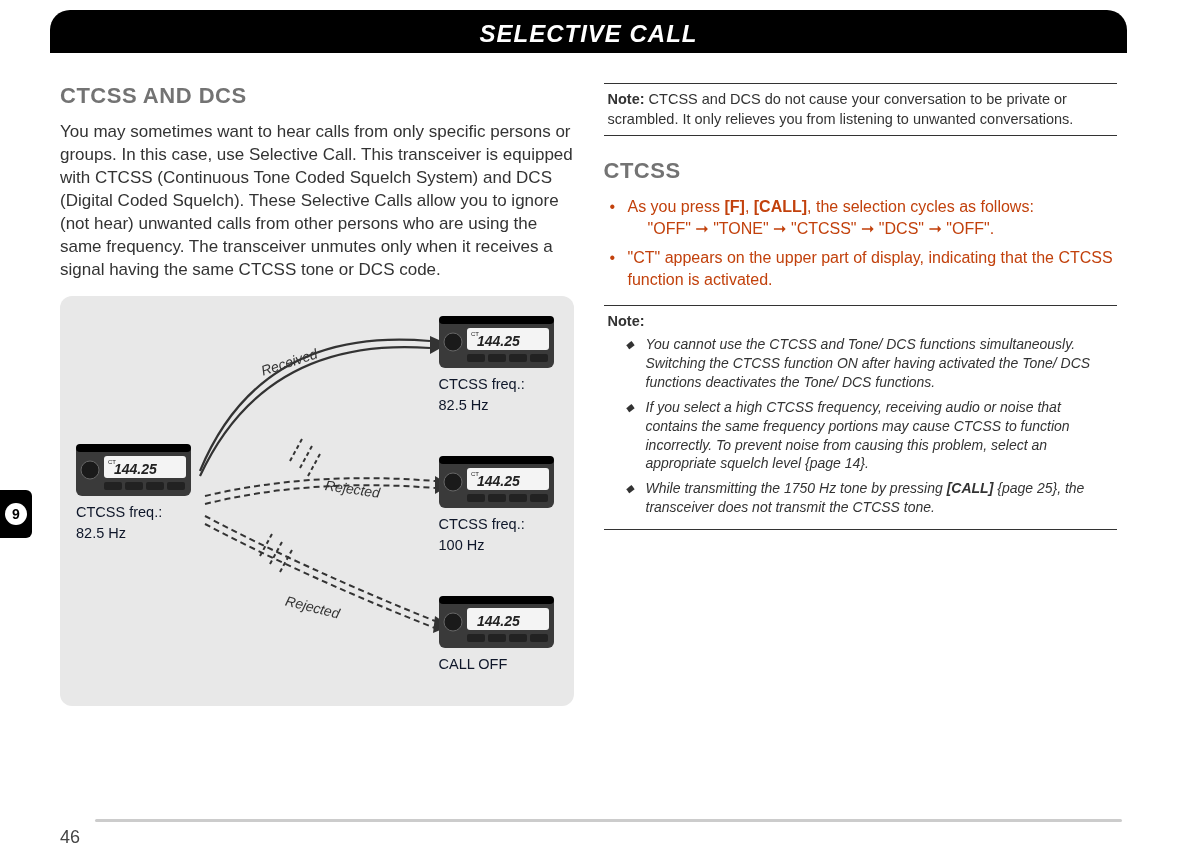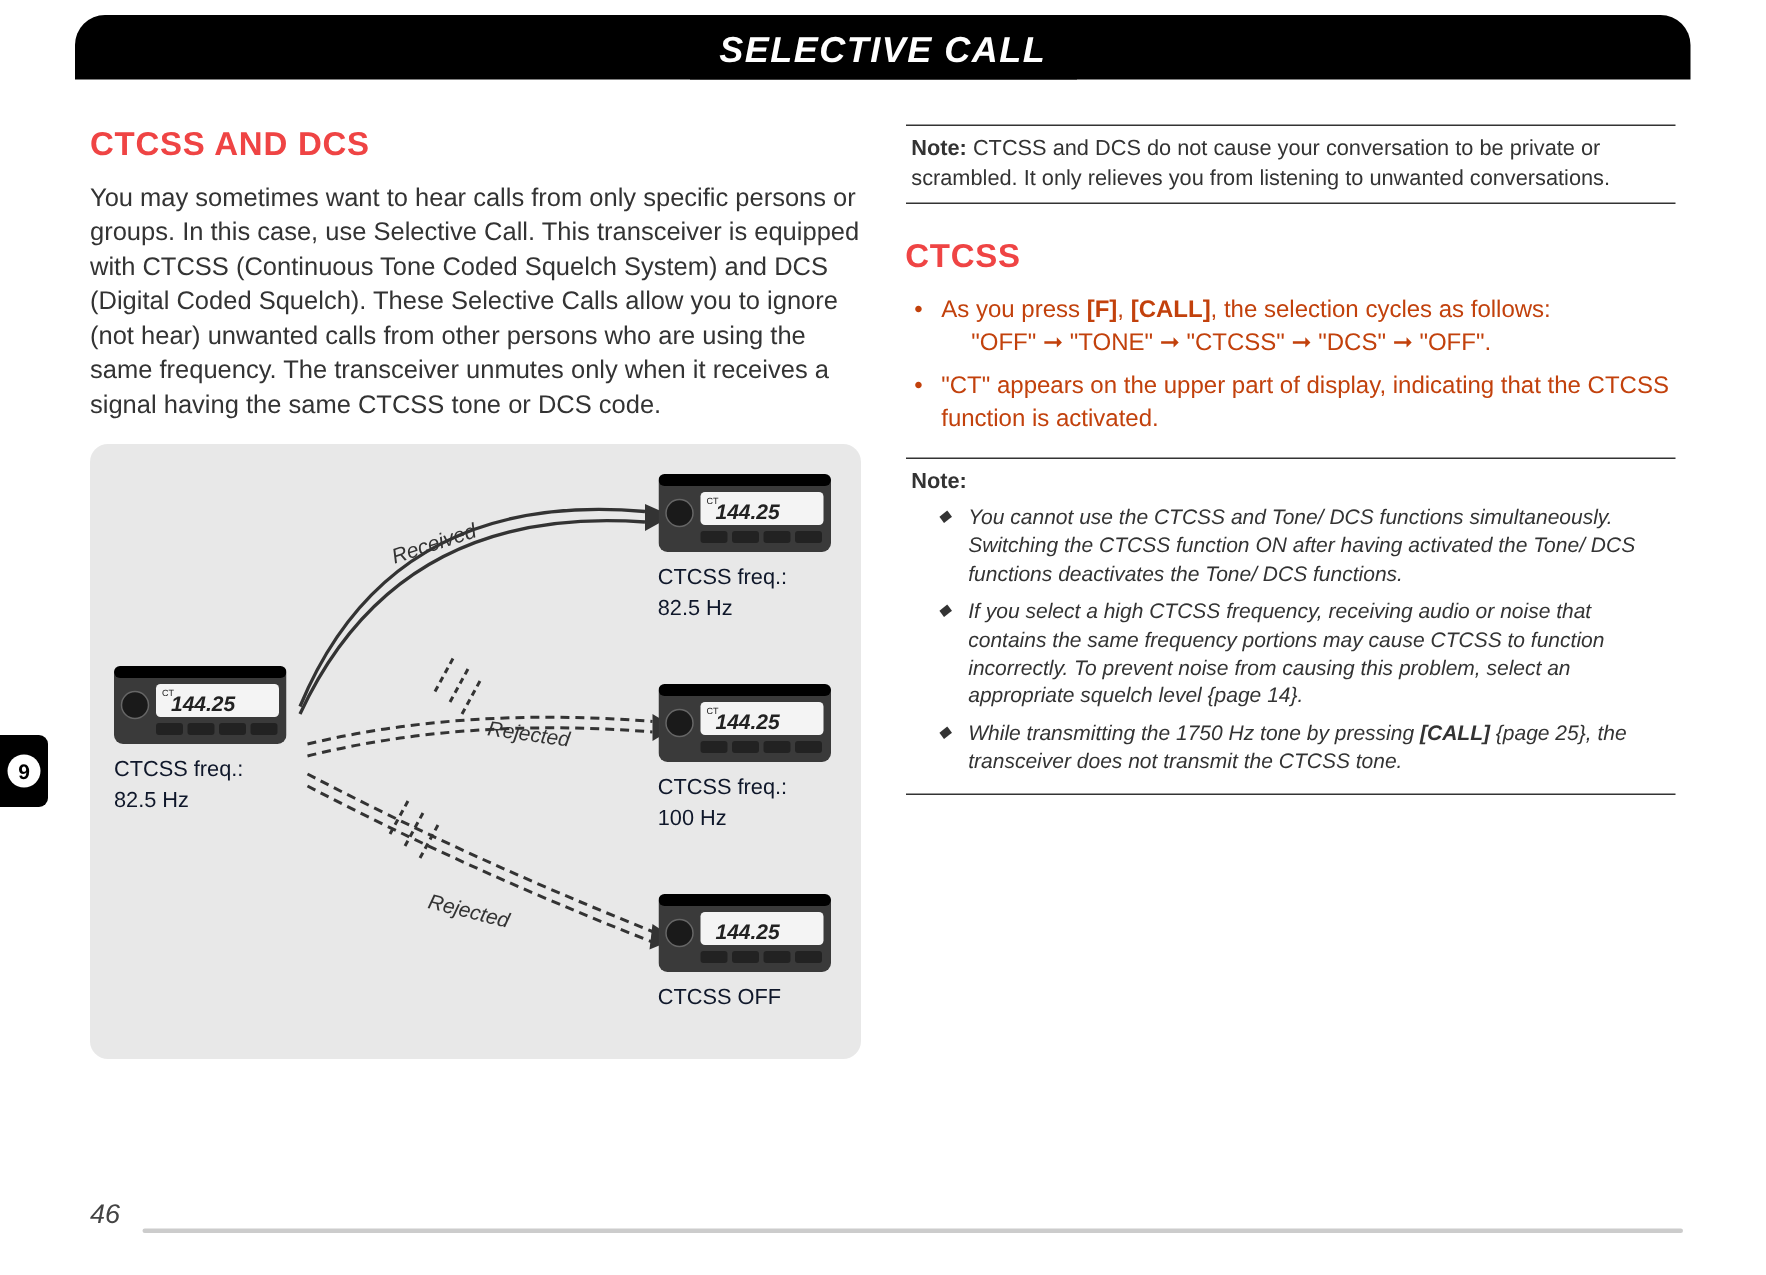--- a/index.html
+++ b/index.html
@@ -3,21 +3,21 @@
   <meta charset="utf-8">
   <style>
     * { margin: 0; padding: 0; box-sizing: border-box; }
     body { font-family: Arial, Helvetica, sans-serif; width: 1177px; height: 850px; background: #fff; color: #333; position: relative; }
     .page-frame { position: absolute; top: 10px; left: 50px; right: 50px; bottom: 40px; }
     .header-bar { background: #000; border-radius: 20px 20px 0 0; height: 43px; position: relative; }
     .header-inner { position: absolute; bottom: 0; left: 50%; transform: translateX(-50%); background: #000; padding: 5px 20px; }
     .header-title { color: #fff; font-weight: bold; font-size: 24px; letter-spacing: 1px; font-family: Arial, sans-serif; font-style: italic; }
     .content { display: flex; padding: 30px 10px 0 10px; gap: 30px; }
     .column { flex: 1; }
-    .section-heading { font-size: 22px; font-weight: bold; color: #ef4444; margin-bottom: 12px; font-family: Arial, sans-serif; letter-spacing: 0.5px; }
+    .section-heading { font-size: 22px; font-weight: bold; color: #737373; margin-bottom: 12px; font-family: Arial, sans-serif; letter-spacing: 0.5px; }
     .body-text { font-size: 17px; line-height: 1.35; color: #333; margin-bottom: 14px; }
     .note-box { border-top: 1px solid #333; border-bottom: 1px solid #333; padding: 6px 4px; margin-bottom: 22px; font-size: 14.5px; line-height: 1.35; }
     .note-heading { font-weight: bold; }
     .diagram-box { background: #e8e8e8; border-radius: 12px; padding: 20px 12px; margin-top: 12px; position: relative; height: 410px; }
     .radio-svg { width: 115px; height: 52px; }
     .radio-label { font-size: 14.5px; line-height: 1.2; margin-top: 4px; color: #0f172a; }
     .radio-item { position: absolute; }
     .tx { left: 16px; top: 148px; }
     .rx1 { right: 20px; top: 20px; }
     .rx2 { right: 20px; top: 160px; }
@@ -28,21 +28,21 @@
     .lbl-rejected2 { left: 225px; top: 303px; transform: rotate(14deg); }
     .bullet-list { margin: 8px 0 14px 6px; }
     .bullet-list li { font-size: 16px; line-height: 1.35; color: #c2410c; margin-bottom: 8px; list-style: none; padding-left: 18px; position: relative; }
     .bullet-list li::before { content: "•"; position: absolute; left: 0; font-size: 16px; }
     .sub-indent { padding-left: 20px; display: block; }
     .note-list { margin: 4px 0 0 18px; font-style: italic; }
     .note-list li { font-size: 14px; line-height: 1.35; margin-bottom: 6px; list-style: none; padding-left: 20px; position: relative; }
     .note-list li::before { content: "◆"; position: absolute; left: 0; font-size: 11px; top: 2px; }
     .side-tab { position: absolute; left: 0; top: 490px; width: 32px; height: 48px; background: #000; border-radius: 0 6px 6px 0; display: flex; align-items: center; justify-content: center; }
     .tab-circle { width: 22px; height: 22px; border-radius: 50%; background: #fff; color: #000; font-weight: bold; font-size: 14px; display: flex; align-items: center; justify-content: center; }
-    .page-number { position: absolute; bottom: 30px; left: 60px; font-size: 18px; color: #444; font-style: italic; }
+    .page-number { position: absolute; bottom: 2px; left: 60px; font-size: 18px; color: #444; }
     .footer-line { position: absolute; bottom: 28px; left: 95px; right: 55px; height: 3px; background: #ccc; border-radius: 2px; }
     .bold { font-weight: bold; }
   </style>
 </head>
 <body>
 
 <div class="side-tab">
   <div class="tab-circle">9</div>
 </div>
 
@@ -140,21 +140,21 @@
             <rect x="0" y="0" width="115" height="52" rx="6" fill="#3a3a3a"></rect>
               <rect x="0" y="0" width="115" height="8" rx="4" fill="#000"></rect>
             <circle cx="14" cy="26" r="9" fill="#1a1a1a" stroke="#666"></circle>
             <rect x="28" y="12" width="82" height="22" rx="3" fill="#f4f4f4"></rect>
             <text x="38" y="30" font-size="14" fill="#222" font-style="italic" font-weight="bold">144.25</text>
             <rect x="28" y="38" width="18" height="8" rx="2" fill="#222"></rect>
               <rect x="49" y="38" width="18" height="8" rx="2" fill="#222"></rect>
               <rect x="70" y="38" width="18" height="8" rx="2" fill="#222"></rect>
               <rect x="91" y="38" width="18" height="8" rx="2" fill="#222"></rect>
           </svg>
-          <div class="radio-label">CTCSS OFF</div>
+          <div class="radio-label">CALL OFF</div>
         </div>
       </div>
     </div>
 
     <div class="column">
 
       <div class="note-box">
         <span class="note-heading">Note:</span><span>  CTCSS and DCS do not cause your conversation to be private or scrambled.  It only relieves you from listening to unwanted conversations.</span>
       </div>
 

